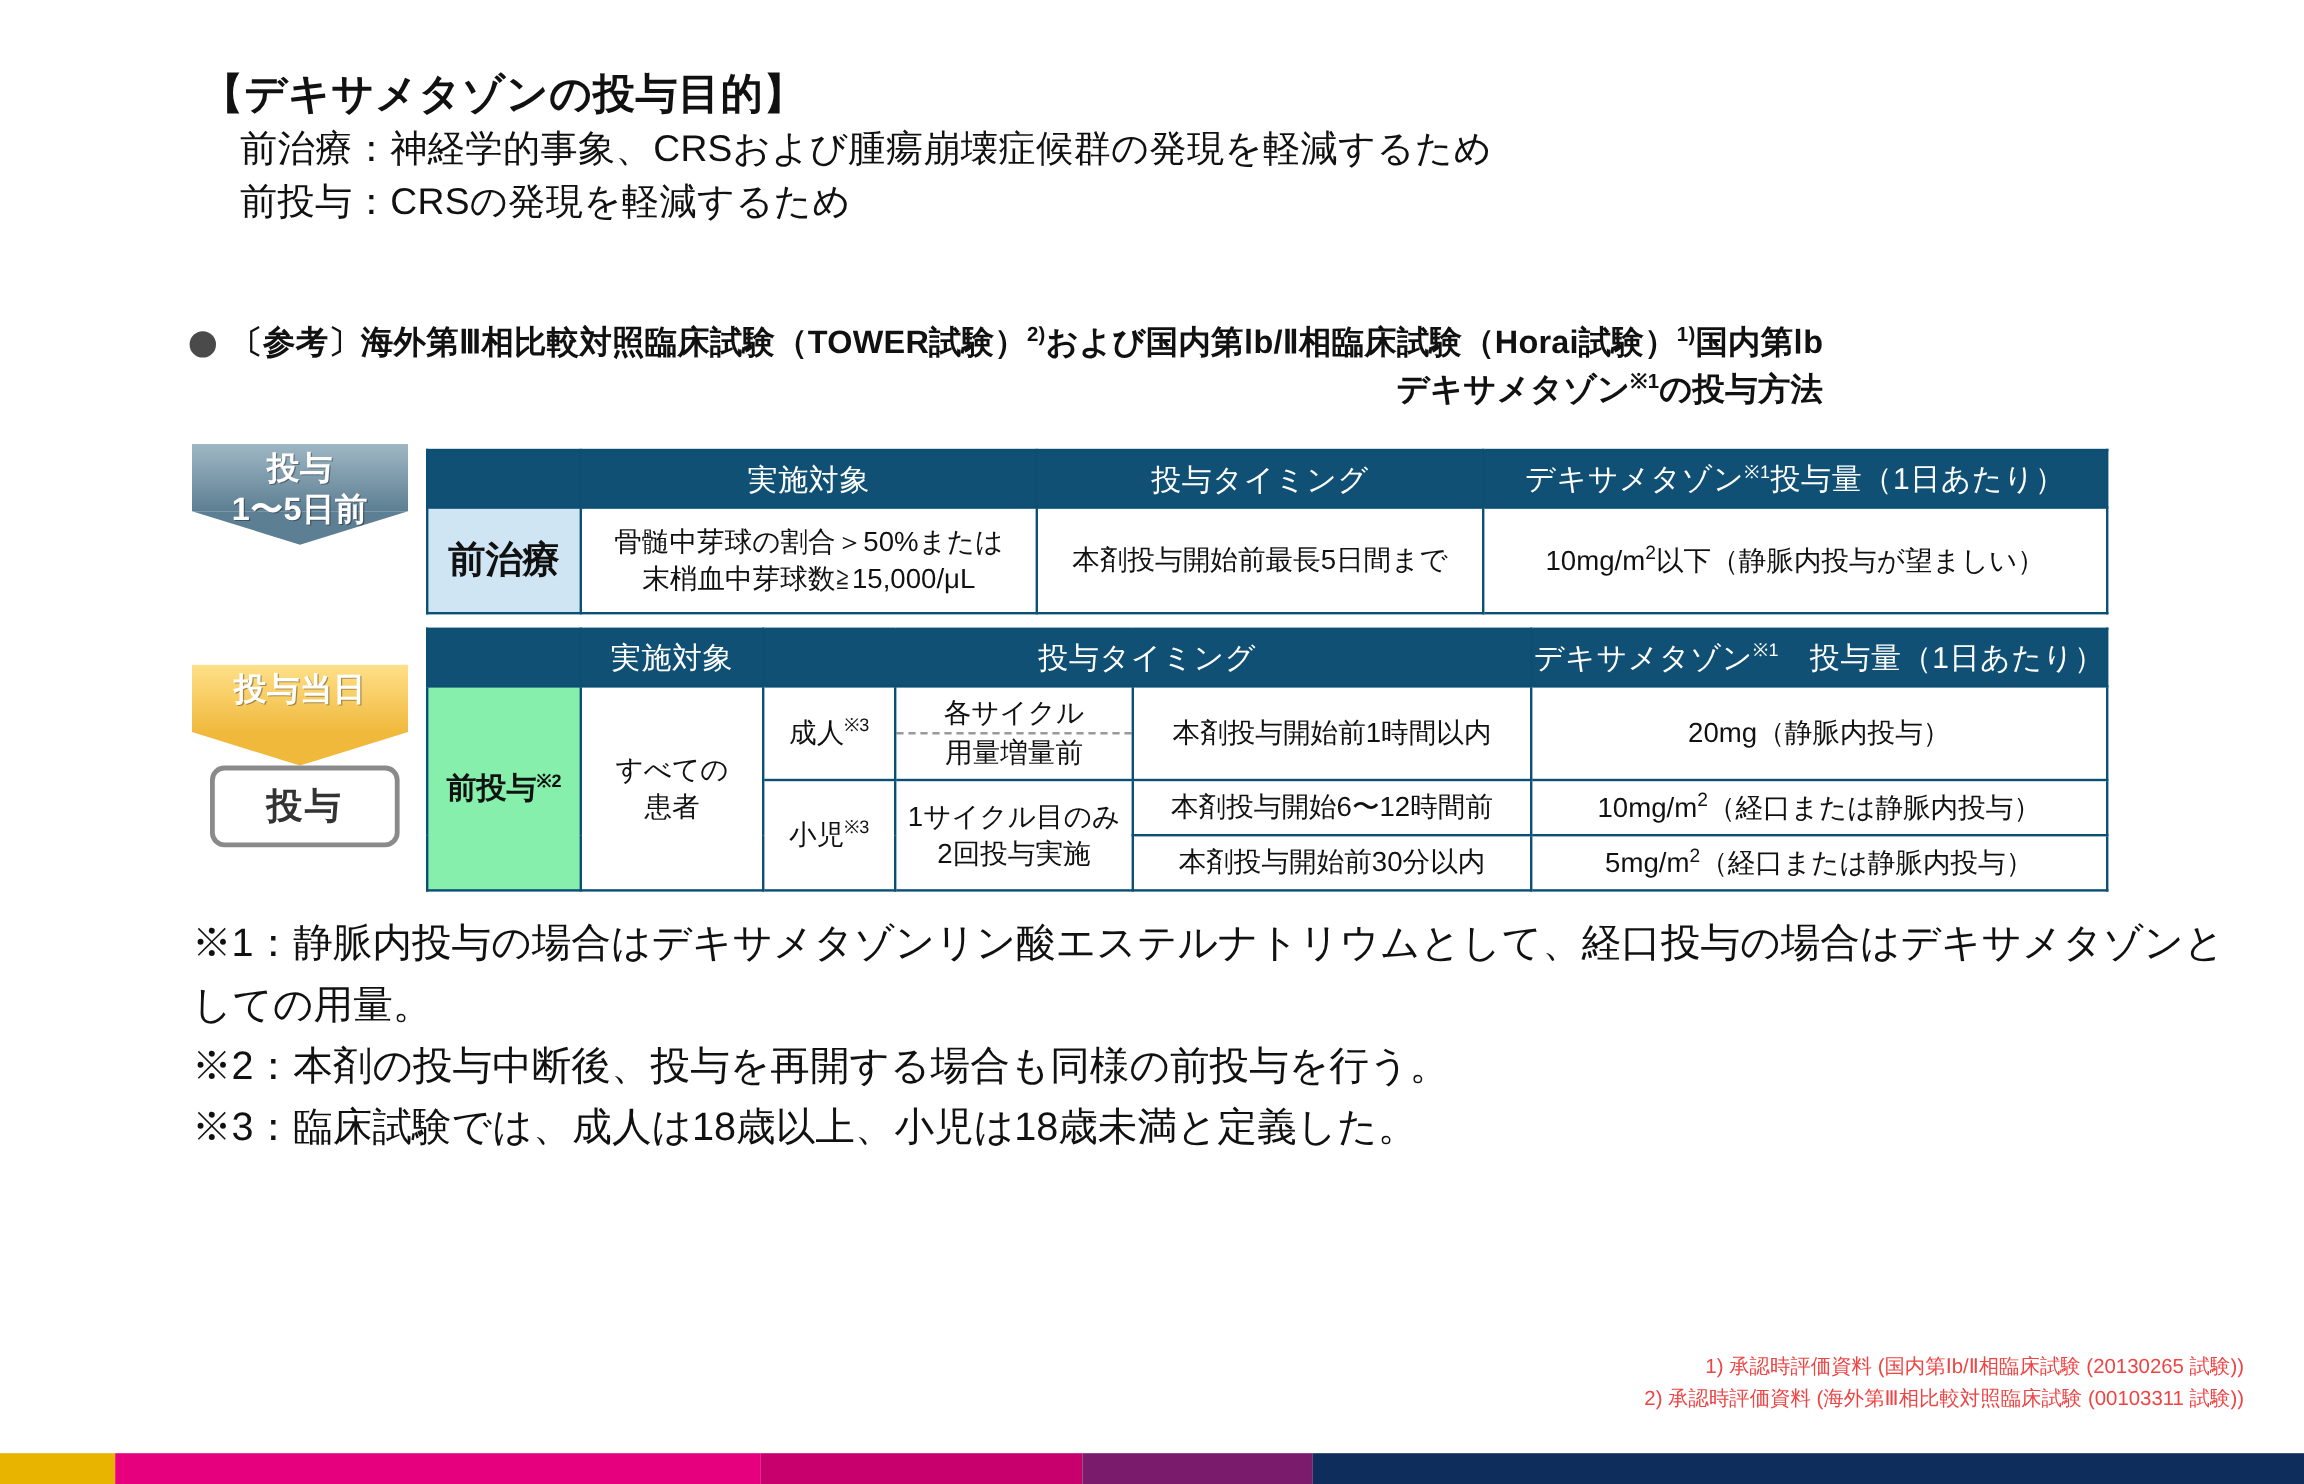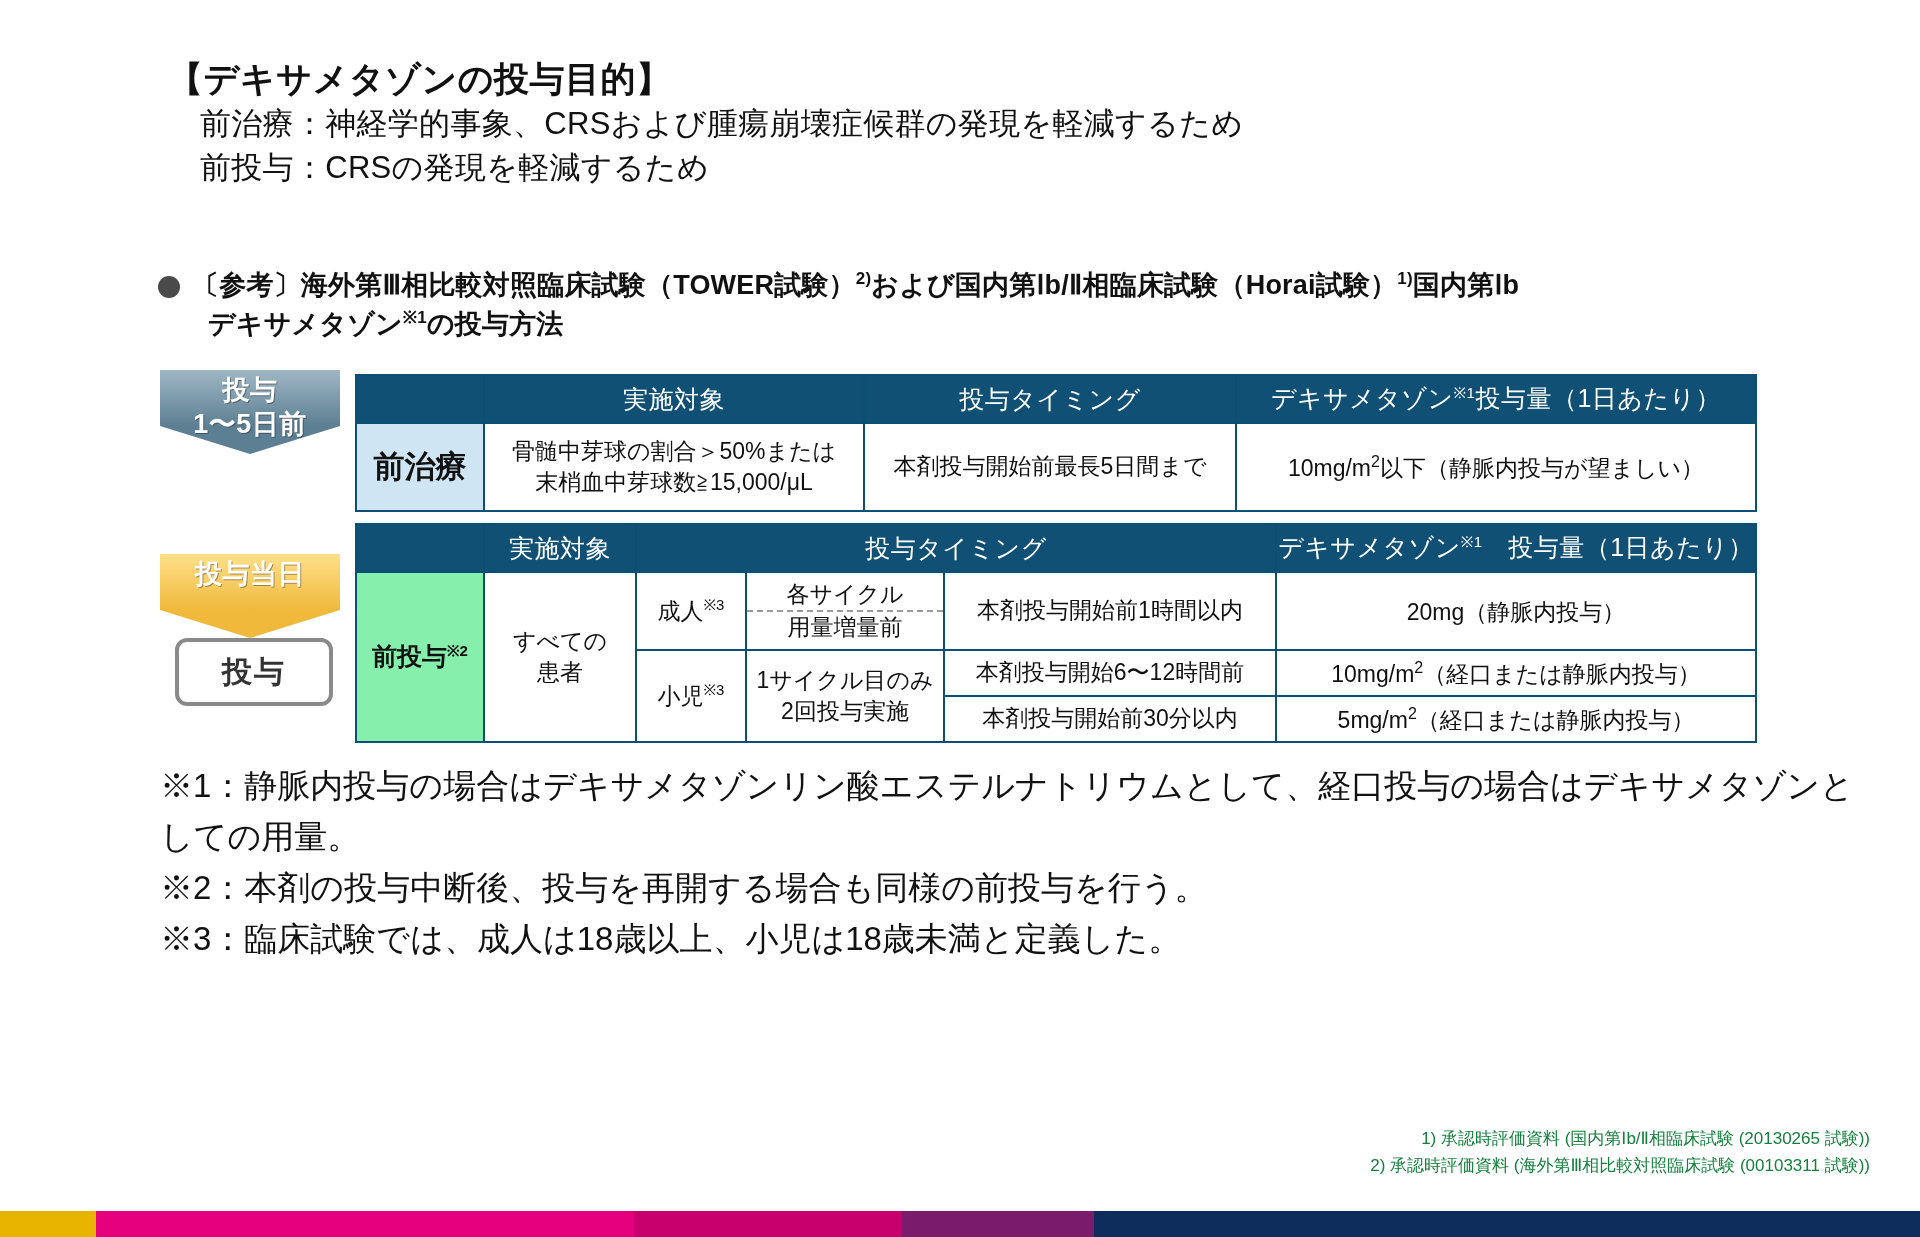--- a/index.html
+++ b/index.html
@@ -69,20 +69,21 @@
     letter-spacing: 0.2px;
   }
   .bullet-text .sup {
     font-size: 17px;
     vertical-align: super;
     font-weight: bold;
   }
   .bullet-text .ind {
     display: block;
     margin-left: 16px;
+    text-align: right;
   }
 
   
   .tbl {
     position: absolute;
     border-collapse: collapse;
     table-layout: fixed;
     font-size: 23px;
     color: #111111;
   }
@@ -217,21 +218,21 @@
   }
 
   
   .refs {
     position: absolute;
     right: 50px;
     top: 1125px;
     text-align: right;
     font-size: 17px;
     line-height: 1.6;
-    color: #15803d;
+    color: #ef4444;
   }
 
   
   .bottom-bar {
     position: absolute;
     left: 0;
     bottom: 0;
     width: 1920px;
     height: 26px;
     display: flex;

